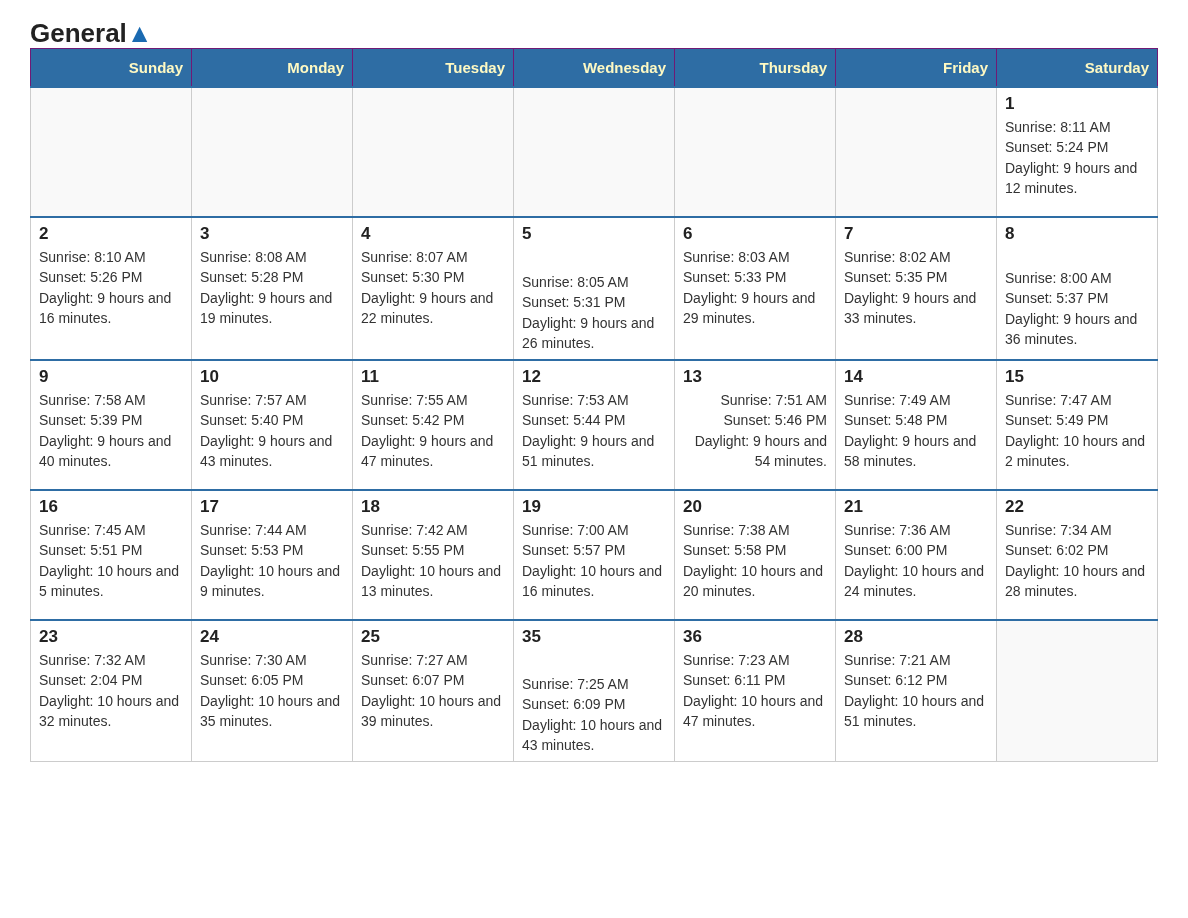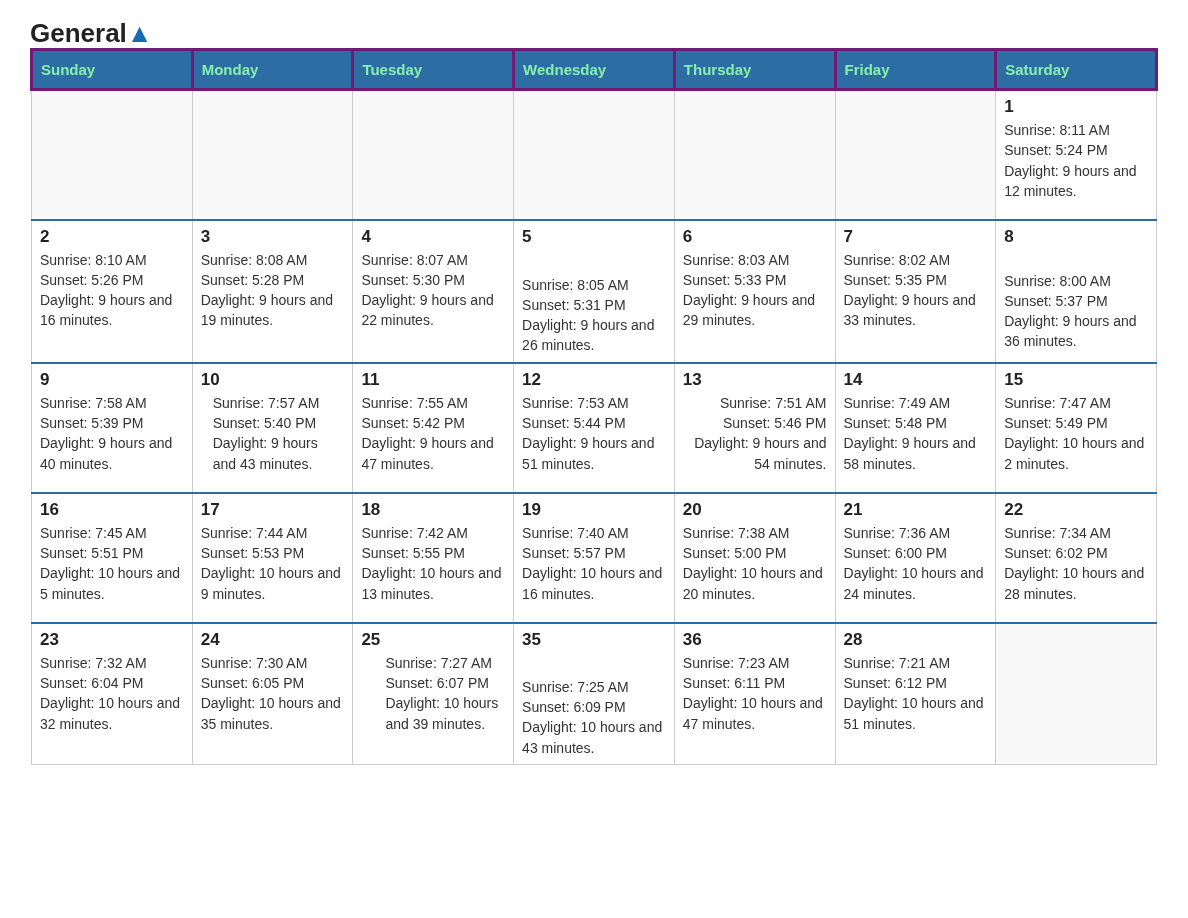--- a/index.html
+++ b/index.html
@@ -51,26 +51,26 @@
       color: #444;
       margin-top: 4px;
     }
     table {
       width: 100%;
       border-collapse: collapse;
       table-layout: fixed;
     }
     thead tr th {
       background-color: #2e6da4;
-      color: #86efac;
+      color: #fef9c3;
       font-size: 15px;
       font-weight: bold;
       padding: 10px 8px;
-      text-align: left;
-      border: 3px solid #701a75;
+      text-align: right;
+      border: 1px solid #701a75;
     }
     tbody tr td {
       vertical-align: top;
       border: 1px solid #ccc;
       border-top: 2px solid #2e6da4;
       padding: 6px 8px;
       font-size: 12.5px;
       color: #333;
       height: 130px;
     }
@@ -178,21 +178,21 @@
       </tr>
       <tr>
         <td>
           <div class="day-num">9</div>
           <div class="day-info" style="white-space: pre-line;">Sunrise: 7:58 AM
 Sunset: 5:39 PM
 Daylight: 9 hours and 40 minutes.</div>
         </td>
         <td>
           <div class="day-num">10</div>
-          <div class="day-info" style="white-space: pre-line; margin-left: 12px;">Sunrise: 7:57 AM
+          <div class="day-info" style="white-space: pre-line;">Sunrise: 7:57 AM
 Sunset: 5:40 PM
 Daylight: 9 hours and 43 minutes.</div>
         </td>
         <td>
           <div class="day-num">11</div>
           <div class="day-info" style="white-space: pre-line;">Sunrise: 7:55 AM
 Sunset: 5:42 PM
 Daylight: 9 hours and 47 minutes.</div>
         </td>
         <td>
@@ -234,59 +234,59 @@
 Daylight: 10 hours and 9 minutes.</div>
         </td>
         <td>
           <div class="day-num">18</div>
           <div class="day-info" style="white-space: pre-line;">Sunrise: 7:42 AM
 Sunset: 5:55 PM
 Daylight: 10 hours and 13 minutes.</div>
         </td>
         <td>
           <div class="day-num">19</div>
-          <div class="day-info" style="white-space: pre-line;">Sunrise: 7:40 AM
+          <div class="day-info" style="white-space: pre-line;">Sunrise: 7:00 AM
 Sunset: 5:57 PM
 Daylight: 10 hours and 16 minutes.</div>
         </td>
         <td>
           <div class="day-num">20</div>
           <div class="day-info" style="white-space: pre-line;">Sunrise: 7:38 AM
-Sunset: 5:00 PM
+Sunset: 5:58 PM
 Daylight: 10 hours and 20 minutes.</div>
         </td>
         <td>
           <div class="day-num">21</div>
           <div class="day-info" style="white-space: pre-line;">Sunrise: 7:36 AM
 Sunset: 6:00 PM
 Daylight: 10 hours and 24 minutes.</div>
         </td>
         <td>
           <div class="day-num">22</div>
           <div class="day-info" style="white-space: pre-line;">Sunrise: 7:34 AM
 Sunset: 6:02 PM
 Daylight: 10 hours and 28 minutes.</div>
         </td>
       </tr>
       <tr>
         <td>
           <div class="day-num">23</div>
           <div class="day-info" style="white-space: pre-line;">Sunrise: 7:32 AM
-Sunset: 6:04 PM
+Sunset: 2:04 PM
 Daylight: 10 hours and 32 minutes.</div>
         </td>
         <td>
           <div class="day-num">24</div>
           <div class="day-info" style="white-space: pre-line;">Sunrise: 7:30 AM
 Sunset: 6:05 PM
 Daylight: 10 hours and 35 minutes.</div>
         </td>
         <td>
           <div class="day-num">25</div>
-          <div class="day-info" style="white-space: pre-line; margin-left: 24px;">Sunrise: 7:27 AM
+          <div class="day-info" style="white-space: pre-line;">Sunrise: 7:27 AM
 Sunset: 6:07 PM
 Daylight: 10 hours and 39 minutes.</div>
         </td>
         <td>
           <div class="day-num">35</div>
           <div class="day-info" style="white-space: pre-line; margin-top: 27px;">Sunrise: 7:25 AM
 Sunset: 6:09 PM
 Daylight: 10 hours and 43 minutes.</div>
         </td>
         <td>

